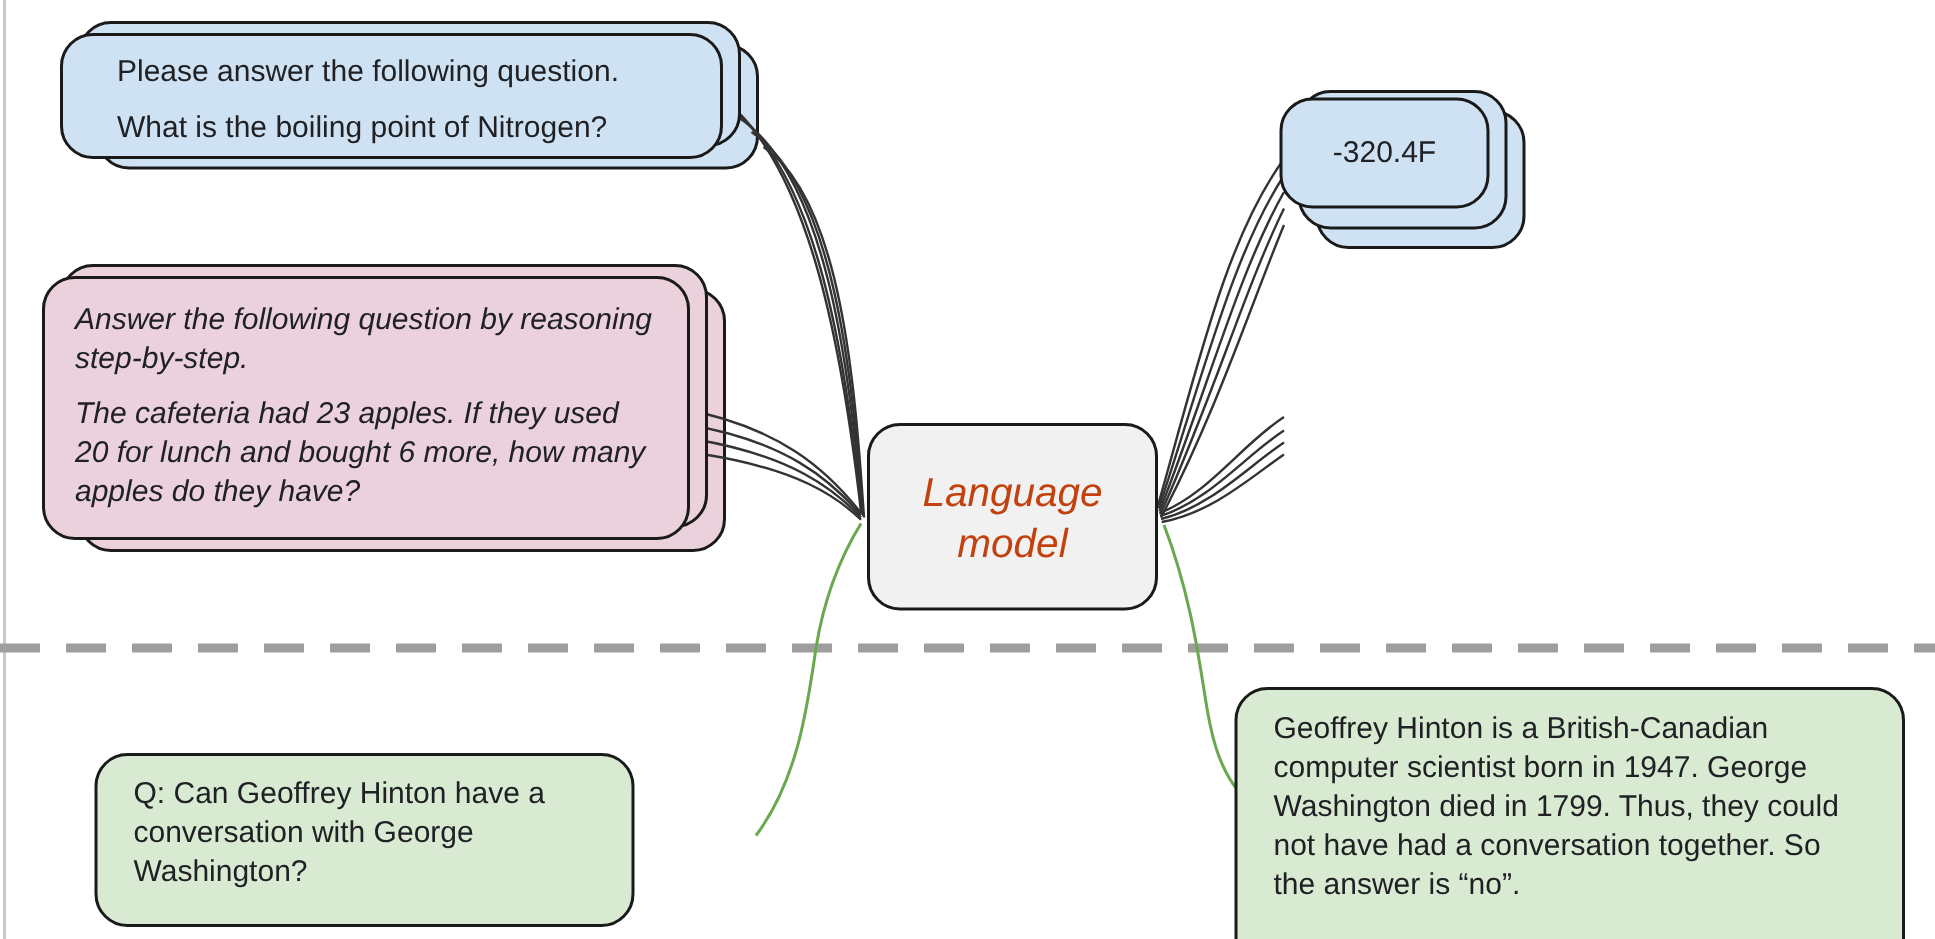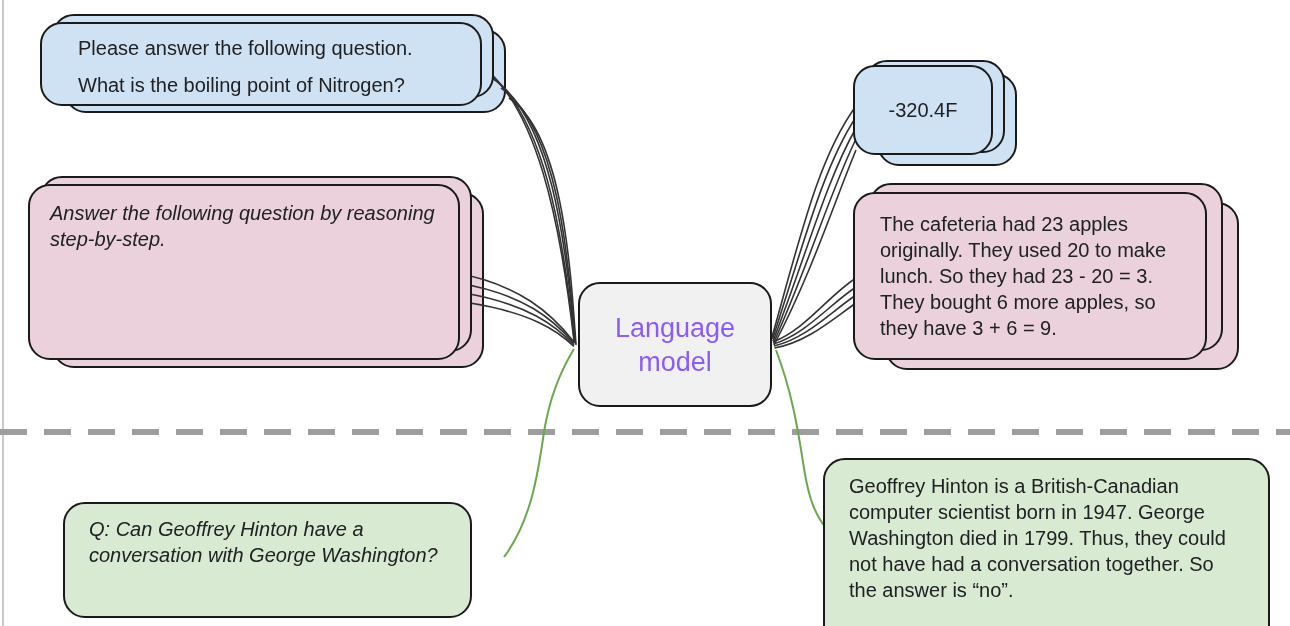--- a/index.html
+++ b/index.html
@@ -21,21 +21,21 @@
   .blue  .card,.blue  .layer{background:#cfe2f3;}
   .pink  .card,.pink  .layer{background:#ead1dc;}
   .green .card,.green .layer{background:#d9ead3;}
   .card p{margin:0;}
   .card p + p{margin-top:11px;}
   
   .model-box{
     position:absolute;left:578px;top:282px;width:194px;height:125px;z-index:2;
     background:#f1f1f1;border:2px solid #1a1a1a;border-radius:22px;box-sizing:border-box;
     display:flex;align-items:center;justify-content:center;text-align:center;
-    font-size:27px;line-height:34px;color:#8b5cf6;padding:0 18px;
+    font-size:27px;line-height:34px;color:#c2410c;padding:0 18px;font-style:italic;
   }
   
   .divider{
     position:absolute;left:0;top:429px;width:1290px;height:6px;z-index:0;
     background:repeating-linear-gradient(to right,#9e9e9e 0 27px,transparent 27px 44px);
   }
   
   .wires{position:absolute;left:0;top:0;z-index:1;}
   .wires path{fill:none;}
   .wire-dark{stroke:#333333;stroke-width:1.6;}
@@ -85,44 +85,38 @@
       <p>Please answer the following question.</p>
       <p>What is the boiling point of Nitrogen?</p>
     </div>
   </div>
 
   <div class="stack pink" style="left:28px;top:184px;width:432px;height:176px;">
     <div class="layer l3" style="left:24px;top:8px;width:432px;height:176px;"></div>
     <div class="layer l2" style="left:12px;top:-8px;width:432px;height:176px;"></div>
     <div class="card" style="padding:14px 20px;font-style:italic;">
       <p>Answer the following question by reasoning step-by-step.</p>
+      <p>The cafeteria had 23 apples. If they used 20 for lunch and bought 6 more, how many apples do they have?</p>
     </div>
   </div>
 
   <div class="model-box">
     <span>Language model</span>
   </div>
 
-  <div class="stack blue" style="left:853px;top:65px;width:140px;height:90px;border-radius:18px;">
+  <div class="stack blue" style="left:853px;top:65px;width:140px;height:74px;border-radius:18px;">
     <div class="layer l3" style="left:24px;top:8px;width:140px;height:93px;"></div>
     <div class="layer l2" style="left:12px;top:-5px;width:140px;height:93px;"></div>
     <div class="card" style="display:flex;align-items:center;justify-content:center;">
       <span>-320.4F</span>
     </div>
   </div>
 
-  <div class="stack pink" style="left:853px;top:192px;width:354px;height:168px;">
-    <div class="layer l3" style="left:32px;top:10px;width:354px;height:168px;"></div>
-    <div class="layer l2" style="left:16px;top:-9px;width:354px;height:168px;"></div>
-    <div class="card" style="padding:17px 25px;">
-      <p>The cafeteria had 23 apples originally. They used 20 to make lunch. So they had 23 - 20 = 3. They bought 6 more apples, so they have 3 + 6 = 9.</p>
-    </div>
-  </div>
 
-  <div class="stack green" style="left:63px;top:502px;width:409px;height:116px;font-style:italic;">
+  <div class="stack green" style="left:63px;top:502px;width:360px;height:116px;">
     <div class="card" style="padding:12px 24px;">
       <p>Q: Can Geoffrey Hinton have a conversation with George Washington?</p>
     </div>
   </div>
 
   <div class="stack green" style="left:823px;top:458px;width:447px;height:194px;">
     <div class="card" style="padding:13px 24px;">
       <p>Geoffrey Hinton is a British-Canadian computer scientist born in 1947. George Washington died in 1799. Thus, they could not have had a conversation together. So the answer is “no”.</p>
     </div>
   </div>

